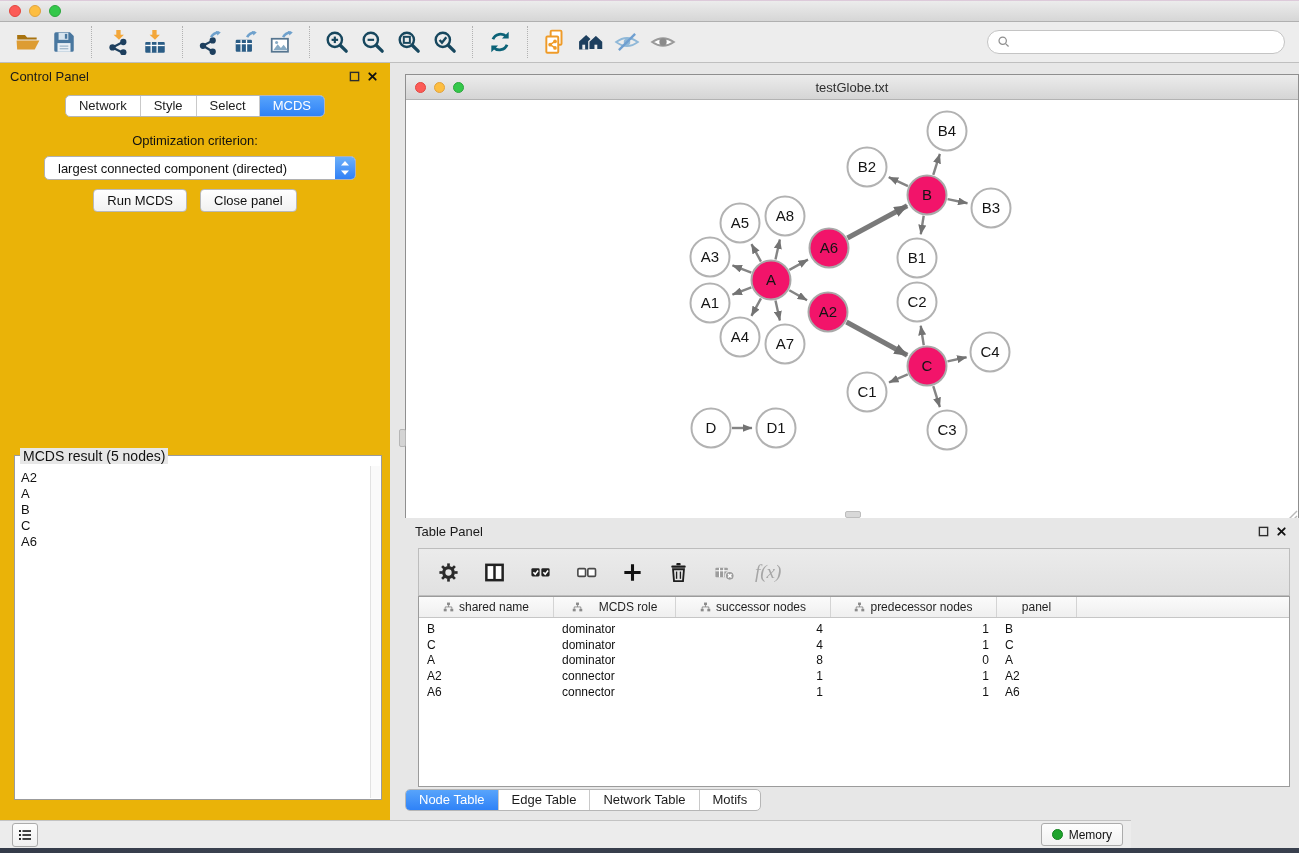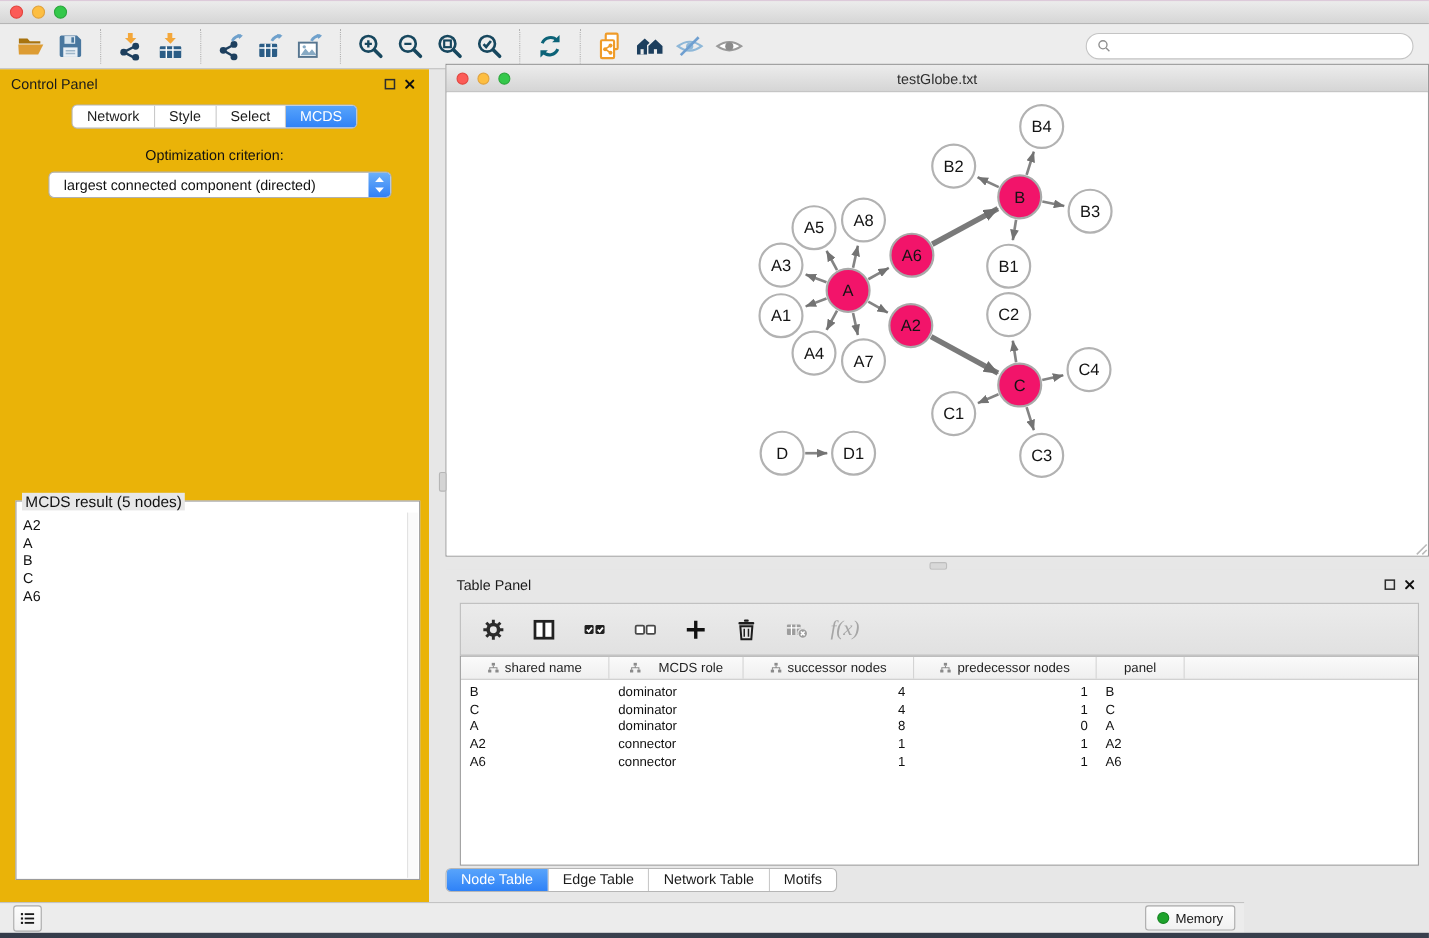--- a/index.html
+++ b/index.html
@@ -39,21 +39,21 @@
   .stepper{width:20px;height:24px;background:linear-gradient(#6fb2f9,#2e7ef6);display:flex;align-items:center;justify-content:center;flex:none}
   .btn-row{position:absolute;left:0;top:126px;width:100%;display:flex;justify-content:center;gap:13px}
   .mac-btn{background:linear-gradient(#ffffff,#f1f1f1);border:1px solid #b9b9b9;border-radius:4px;height:23px;padding:0 13px;font-size:13px;color:#111;font-family:"Liberation Sans",sans-serif}
   .result-box{position:absolute;left:14px;top:392px;width:368px;height:345px;background:#fff;border:1px solid #9b9b9b}
   .result-legend{position:absolute;top:-8px;left:5px;background:#e7e7e7;padding:0 3px;font-size:14px;color:#111}
   .result-list{position:absolute;left:1px;top:10px;bottom:1px;right:12px;padding:4px 0 0 5px;overflow:hidden}
   .result-item{font-size:13px;line-height:16px;color:#111}
   .result-scroll{position:absolute;top:10px;right:1px;bottom:1px;width:10px;background:#fafafa;border-left:1px solid #e2e2e2}
 
   
-  .network-window{position:absolute;left:405px;top:58px;width:894px;height:448px;background:#fff;border:1px solid #8f8f8f}
+  .network-window{position:absolute;left:405px;top:74px;width:894px;height:448px;background:#fff;border:1px solid #8f8f8f}
   .net-titlebar{position:absolute;left:0;top:0;width:100%;height:25px;background:linear-gradient(#ececec,#d5d5d5);border-bottom:1px solid #b3b3b3;display:flex;align-items:center}
   .net-titlebar .title{position:absolute;left:0;right:0;text-align:center;font-size:13px;color:#2e2e2e}
   .net-canvas{position:absolute;left:0;top:25px;width:892px;height:421px;background:#fff}
   .grip{position:absolute;right:0;bottom:0}
   .v-handle{position:absolute;left:399px;top:429px;width:7px;height:18px;background:#d4d4d4;border:1px solid #b6b6b6;border-radius:2px}
   .h-handle{position:absolute;left:845px;top:511px;width:16px;height:7px;background:#d8d8d8;border:1px solid #bdbdbd;border-radius:2px}
 
   
   .table-panel{position:absolute;left:405px;top:518px;width:894px;height:302px;background:#e7e7e7}
   .tp-toolbar{position:absolute;left:13px;top:30px;width:872px;height:48px;background:linear-gradient(#ebebeb,#e1e1e1);border:1px solid #bdbdbd;display:flex;align-items:center;gap:8px;padding-left:10px}
@@ -276,20 +276,24 @@
     </div>
   <div class="opt-label">Optimization criterion:</div>
   <div class="mac-select">
     <span class="val">largest connected component (directed)</span>
     <span class="stepper">
         <svg viewBox="0 0 20 24" width="20" height="24">
           <polygon points="10,5 14,9.5 6,9.5" fill="#fff"></polygon>
           <polygon points="10,19 14,14.5 6,14.5" fill="#fff"></polygon>
         </svg>
       </span>
+  </div>
+  <div class="btn-row">
+    <button class="mac-btn">Run MCDS</button>
+    <button class="mac-btn">Close panel</button>
   </div>
   <div class="result-box">
     <span class="result-legend">MCDS result (5 nodes)</span>
     <div class="result-list" id="result-list">
         <div class="result-item">A2</div>
         <div class="result-item">A</div>
         <div class="result-item">B</div>
         <div class="result-item">C</div>
         <div class="result-item">A6</div>
       </div>

